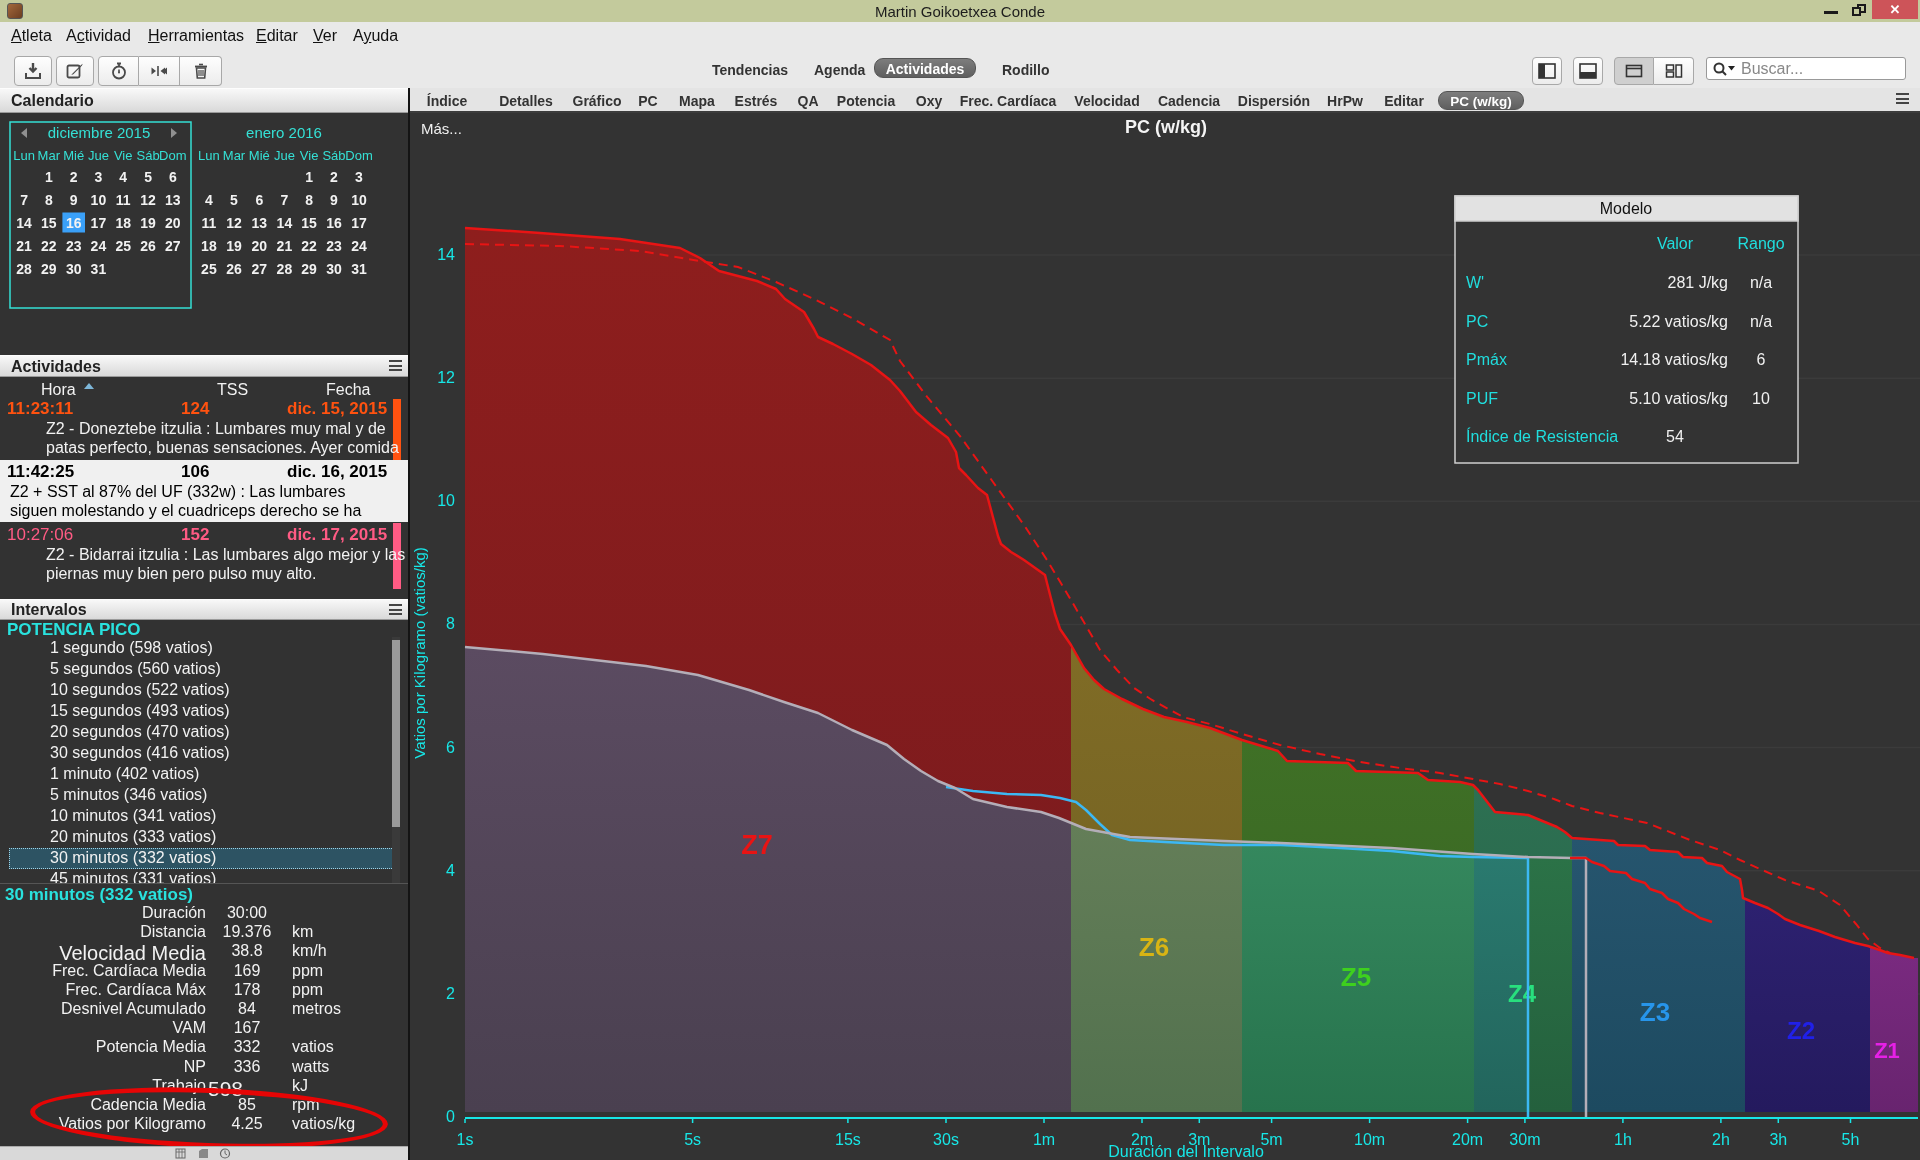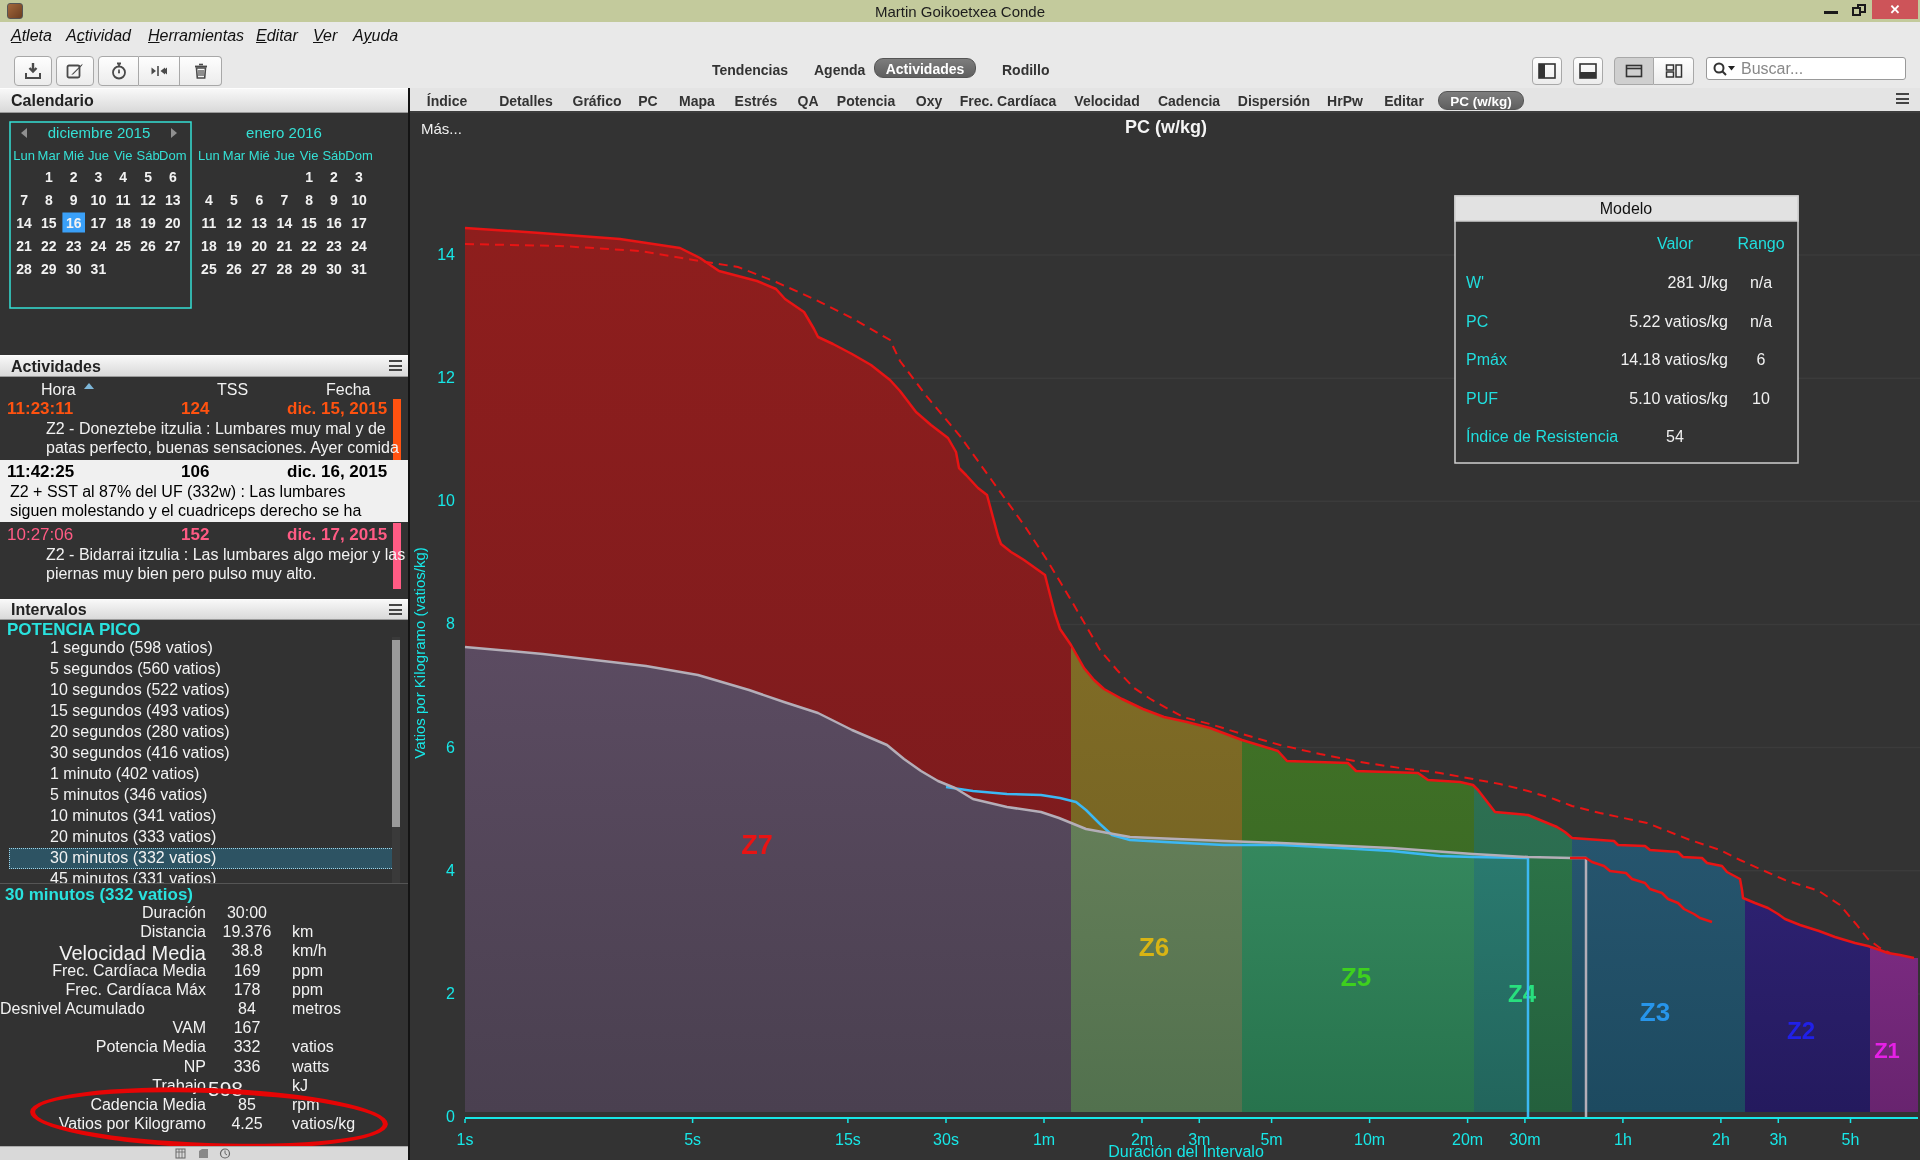--- a/index.html
+++ b/index.html
@@ -1,21 +1,21 @@
 <!DOCTYPE html>
 <html><head><meta charset="utf-8"><style>
 
 * { margin:0; padding:0; box-sizing:border-box; }
 body { width:1920px; height:1160px; overflow:hidden; position:relative;
   font-family:"Liberation Sans", sans-serif; background:#323232; }
 .abs { position:absolute; }
 .titlebar { left:0; top:0; width:1920px; height:22px; background:#c3ca9c; }
 .menubar { left:0; top:22px; width:1920px; height:28px; background:#e9e9e9; }
 .toolbar { left:0; top:50px; width:1920px; height:38px; background:#e9e9e9; }
-.menuitem { position:absolute; top:27px; font-size:16px; color:#111;font-style:italic; }
+.menuitem { position:absolute; top:27px; font-size:16px; color:#111; }
 .tbtn { position:absolute; top:56px; height:30px; background:linear-gradient(#fefefe,#ececec);
   border:1px solid #a8a8a8; border-radius:4px; display:flex; align-items:center; justify-content:center; }
 .viewtab { position:absolute; top:62px; font-size:14px; font-weight:bold; color:#333; }
 .pill { position:absolute; background:linear-gradient(#7d7d7d,#5f5f5f); border:1px solid #555;
   border-radius:9px; color:#fff; font-weight:bold; text-align:center; }
 .strip { position:absolute; left:0; width:408px; background:linear-gradient(#f8f8f8,#d9d9d9);
   border-bottom:1px solid #9a9a9a; border-top:1px solid #fdfdfd; color:#222; font-weight:bold;
   font-size:16px; line-height:22px; padding-left:11px; }
 .burger { position:absolute; right:6px; top:4px; width:13px; height:11px;
   border-top:2px solid #444; border-bottom:2px solid #444; }
@@ -245,21 +245,21 @@
 <div class="dk" style="left:10px;top:169px">Z2 - Bidarrai itzulia : Las lumbares algo mejor y las</div>
 <div class="dk" style="left:10px;top:188px">piernas muy bien pero pulso muy alto.</div>
 </div>
 <div class="strip" style="top:599px;height:21px;line-height:20px">Intervalos<div class="burger"></div></div>
 <div class="abs" style="left:0;top:620px;width:408px;height:263px;background:#323232;overflow:hidden">
 <div class="abs cyan" style="left:7px;top:0;font-size:17px;font-weight:bold">POTENCIA PICO</div>
 <div class="dk" style="left:14px;top:19px">1 segundo (598 vatios)</div>
 <div class="dk" style="left:14px;top:40px">5 segundos (560 vatios)</div>
 <div class="dk" style="left:14px;top:61px">10 segundos (522 vatios)</div>
 <div class="dk" style="left:14px;top:82px">15 segundos (493 vatios)</div>
-<div class="dk" style="left:14px;top:103px">20 segundos (280 vatios)</div>
+<div class="dk" style="left:14px;top:103px">20 segundos (470 vatios)</div>
 <div class="dk" style="left:14px;top:124px">30 segundos (416 vatios)</div>
 <div class="dk" style="left:14px;top:145px">1 minuto (402 vatios)</div>
 <div class="dk" style="left:14px;top:166px">5 minutos (346 vatios)</div>
 <div class="dk" style="left:14px;top:187px">10 minutos (341 vatios)</div>
 <div class="dk" style="left:14px;top:208px">20 minutos (333 vatios)</div>
 <div class="abs" style="left:9px;top:228px;width:389px;height:21px;background:#2d5363;border:1px dotted #9fd4e8"></div>
 <div class="dk" style="left:14px;top:229px">30 minutos (332 vatios)</div>
 <div class="dk" style="left:14px;top:250px">45 minutos (331 vatios)</div>
 <div class="abs" style="left:392px;top:17px;width:8px;height:246px;background:#3a3a3a"></div>
 <div class="abs" style="left:392px;top:20px;width:8px;height:187px;background:#9a9a9a"></div>
@@ -273,21 +273,21 @@
 <div class="abs" style="left:292px;top:923px;font-size:16px;color:#f2f2f2">km</div>
 <div class="abs" style="left:0;top:942px;width:206px;text-align:right;font-size:20px;color:#f2f2f2">Velocidad Media</div>
 <div class="abs" style="left:208px;top:942px;width:78px;text-align:center;font-size:16px;color:#f2f2f2">38.8</div>
 <div class="abs" style="left:292px;top:942px;font-size:16px;color:#f2f2f2">km/h</div>
 <div class="abs" style="left:0;top:962px;width:206px;text-align:right;font-size:16px;color:#f2f2f2">Frec. Cardíaca Media</div>
 <div class="abs" style="left:208px;top:962px;width:78px;text-align:center;font-size:16px;color:#f2f2f2">169</div>
 <div class="abs" style="left:292px;top:962px;font-size:16px;color:#f2f2f2">ppm</div>
 <div class="abs" style="left:0;top:981px;width:206px;text-align:right;font-size:16px;color:#f2f2f2">Frec. Cardíaca Máx</div>
 <div class="abs" style="left:208px;top:981px;width:78px;text-align:center;font-size:16px;color:#f2f2f2">178</div>
 <div class="abs" style="left:292px;top:981px;font-size:16px;color:#f2f2f2">ppm</div>
-<div class="abs" style="left:0;top:1000px;width:206px;text-align:left;font-size:16px;color:#f2f2f2">Desnivel Acumulado</div>
+<div class="abs" style="left:0;top:1000px;width:206px;text-align:right;font-size:16px;color:#f2f2f2">Desnivel Acumulado</div>
 <div class="abs" style="left:208px;top:1000px;width:78px;text-align:center;font-size:16px;color:#f2f2f2">84</div>
 <div class="abs" style="left:292px;top:1000px;font-size:16px;color:#f2f2f2">metros</div>
 <div class="abs" style="left:0;top:1019px;width:206px;text-align:right;font-size:16px;color:#f2f2f2">VAM</div>
 <div class="abs" style="left:208px;top:1019px;width:78px;text-align:center;font-size:16px;color:#f2f2f2">167</div>
 <div class="abs" style="left:0;top:1038px;width:206px;text-align:right;font-size:16px;color:#f2f2f2">Potencia Media</div>
 <div class="abs" style="left:208px;top:1038px;width:78px;text-align:center;font-size:16px;color:#f2f2f2">332</div>
 <div class="abs" style="left:292px;top:1038px;font-size:16px;color:#f2f2f2">vatios</div>
 <div class="abs" style="left:0;top:1058px;width:206px;text-align:right;font-size:16px;color:#f2f2f2">NP</div>
 <div class="abs" style="left:208px;top:1058px;width:78px;text-align:center;font-size:16px;color:#f2f2f2">336</div>
 <div class="abs" style="left:292px;top:1058px;font-size:16px;color:#f2f2f2">watts</div>

